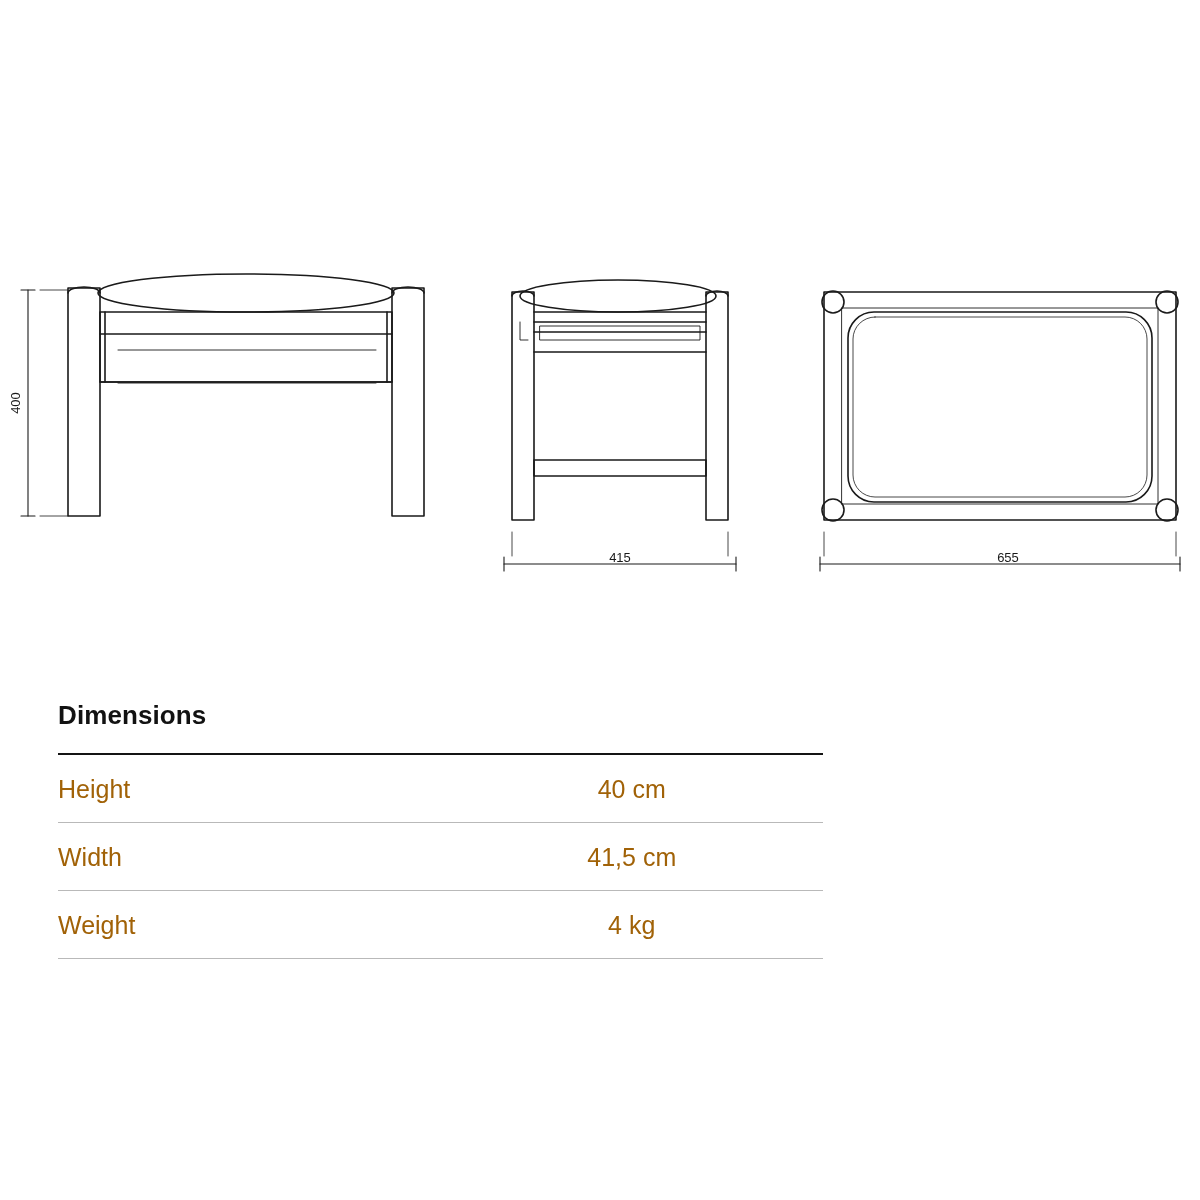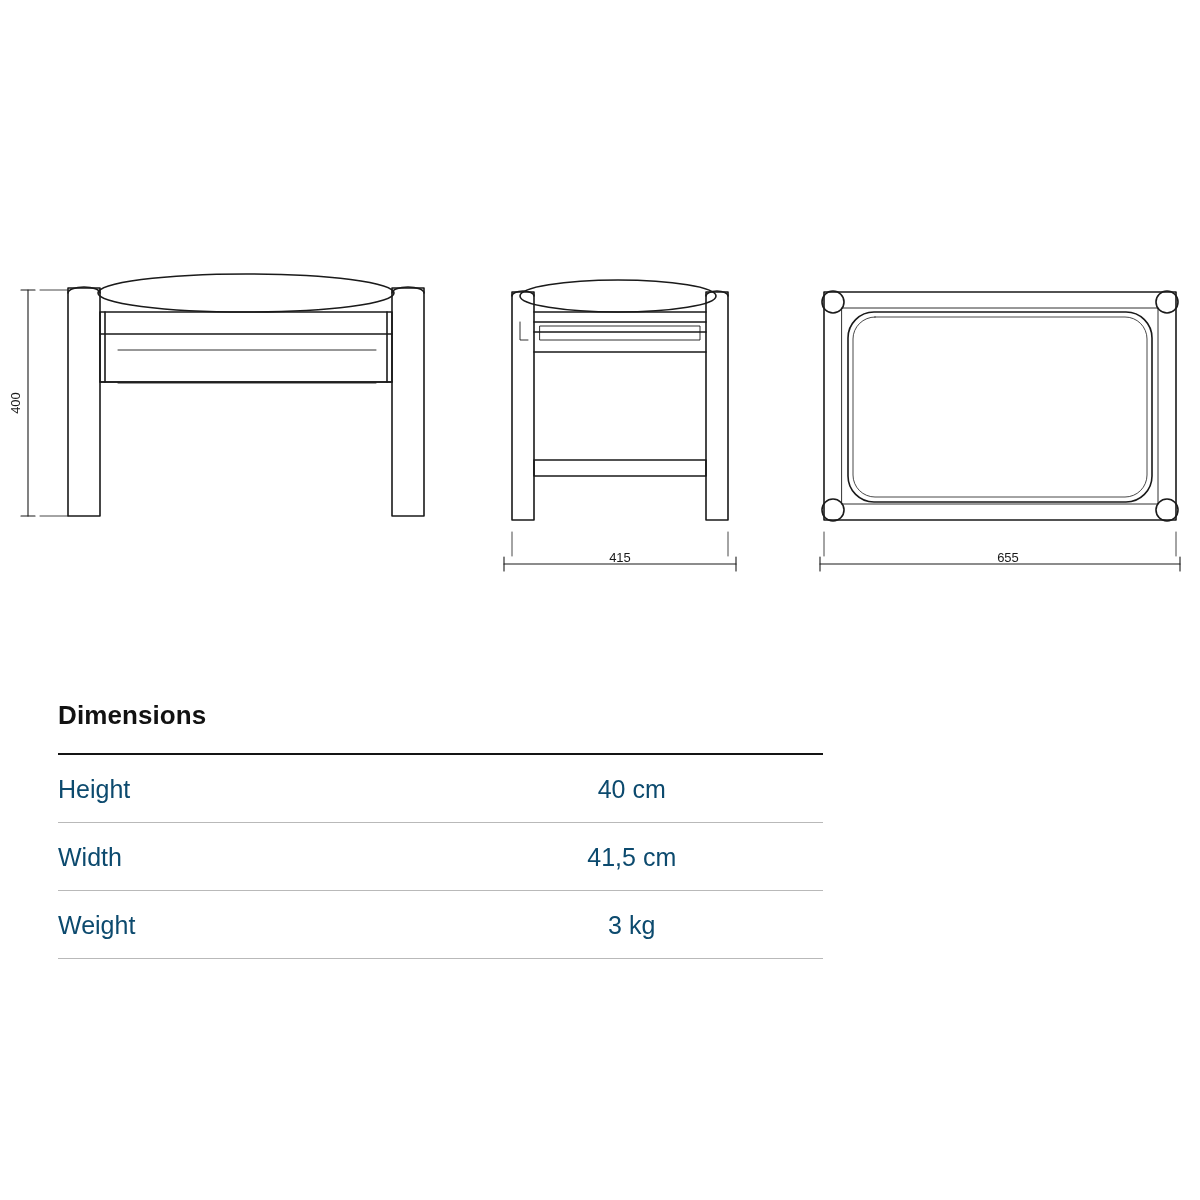--- a/index.html
+++ b/index.html
@@ -58,21 +58,21 @@
   }
   table.dim-table tr.head-rule td {
     border-bottom: 2px solid #141414;
     height: 0;
     padding: 0;
     font-size: 0;
     line-height: 0;
   }
   table.dim-table td {
     font-size: 25px;
-    color: #0c4a6e;
+    color: #a16207;
     padding: 20px 0 18px 0;
     border-bottom: 1px solid #b9b9b9;
     vertical-align: middle;
   }
   table.dim-table td.label {
     text-align: left;
     width: 62%;
   }
   table.dim-table td.value {
     text-align: center;
@@ -186,17 +186,17 @@
       <tr>
         <td class="label">Height</td>
         <td class="value">40 cm</td>
       </tr>
       <tr>
         <td class="label">Width</td>
         <td class="value">41,5 cm</td>
       </tr>
       <tr>
         <td class="label">Weight</td>
-        <td class="value">3 kg</td>
+        <td class="value">4 kg</td>
       </tr>
     </tbody>
   </table>
 </div>
 
 </body></html>

